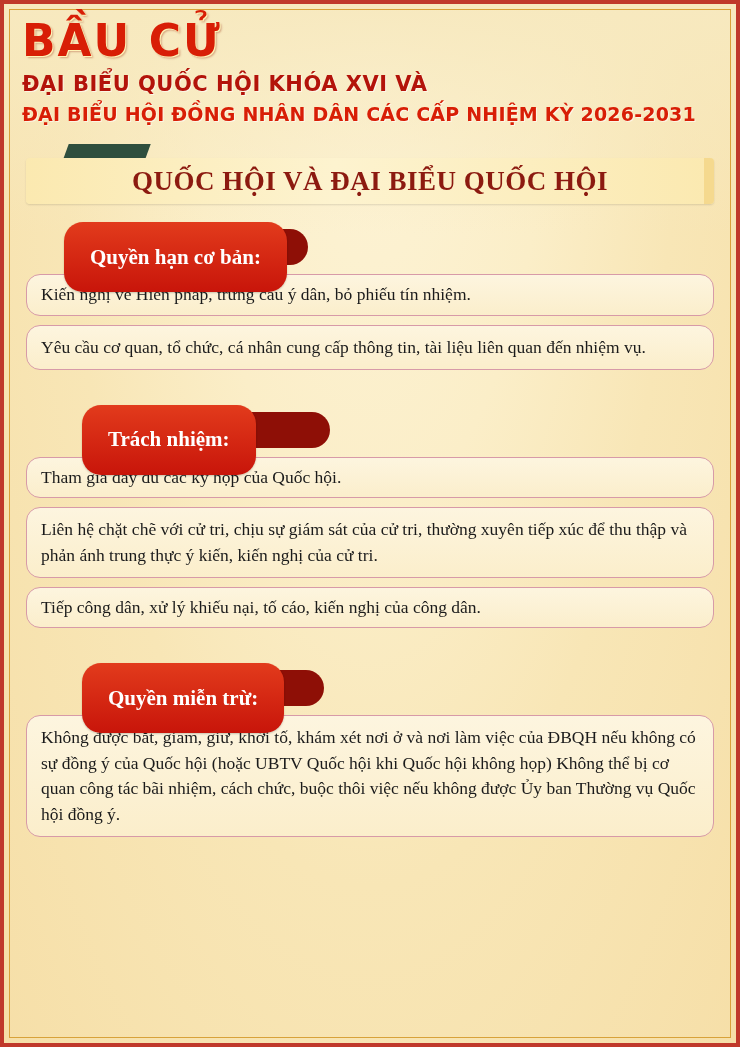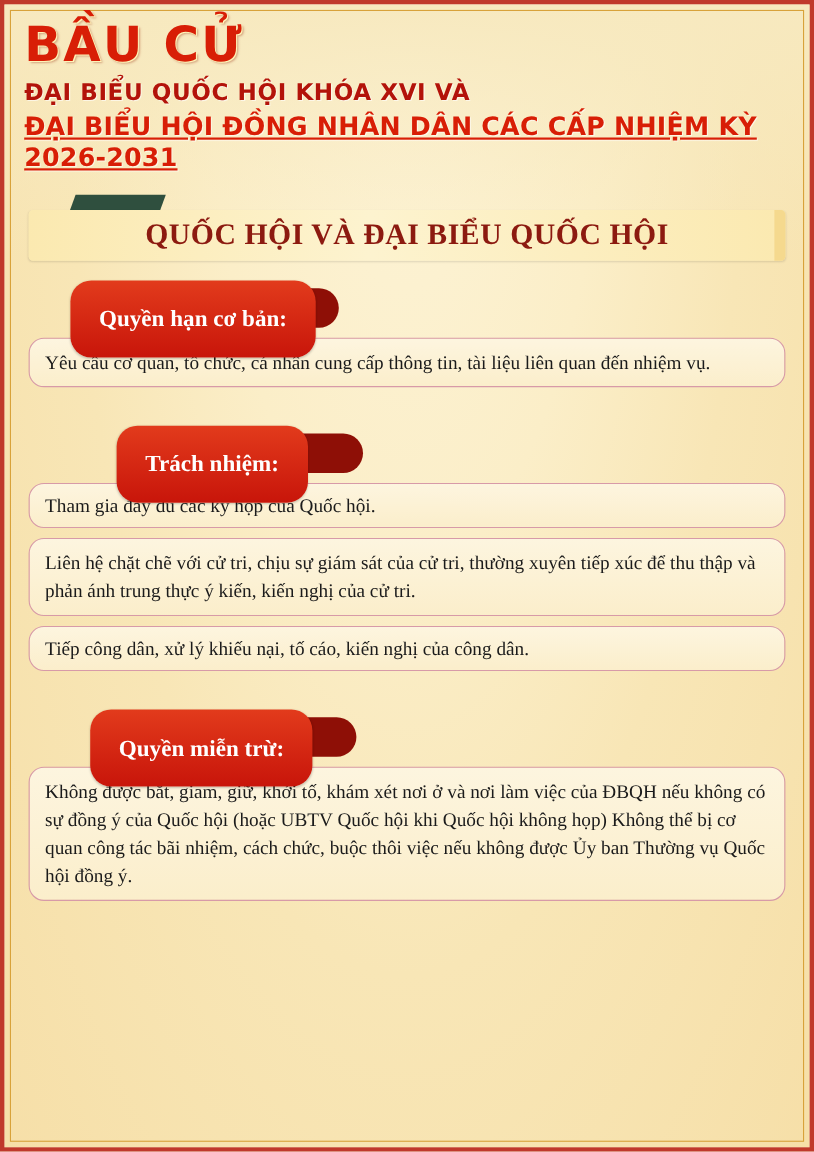--- a/index.html
+++ b/index.html
@@ -60,27 +60,26 @@
     font-size: 21px;
     letter-spacing: 0.5px;
     color: #b3130a;
     text-shadow: 1px 1px 0 rgba(255,255,255,0.6);
     line-height: 1.2;
     margin-bottom: 6px;
   }
   .title-sub2 {
     font-family: "DejaVu Sans", sans-serif;
     font-weight: bold;
-    font-size: 23px;
+    font-size: 19px;
     letter-spacing: 0.2px;
     color: #d81e06;
     text-shadow: 1px 1px 0 rgba(255,255,255,0.6);
     line-height: 1.2;
     margin-bottom: 10px;
-    text-decoration: underline;
   }
   .title-date {
     font-family: "Liberation Serif", serif;
     font-style: italic;
     font-weight: bold;
     font-size: 19px;
     color: #1e1e1e;
     margin-bottom: 10px;
   }
 
@@ -156,21 +155,21 @@
   }
   .label-pill span {
     font-family: "Liberation Serif", serif;
     font-weight: bold;
     font-size: 21px;
     color: #ffffff;
     white-space: nowrap;
   }
   .label-1 .label-pill { left: 60px; }
   .label-1 .label-shadow { left: 74px; width: 230px; }
-  .label-2 .label-pill { left: 102px; }
+  .label-2 .label-pill { left: 78px; }
   .label-2 .label-shadow { left: 108px; width: 218px; }
   .label-3 .label-pill { left: 78px; }
   .label-3 .label-shadow { left: 92px; width: 228px; }
 
   
   .content {
     padding: 0 22px 10px 22px;
   }
   .box {
     border: 1px solid #d79aa8;
@@ -206,20 +205,23 @@
     </div>
   </div>
 
   <div class="label-wrap label-1">
     <div class="label-shadow"></div>
     <div class="label-pill">
       <span>Quyền hạn cơ bản:</span>
     </div>
   </div>
   <div class="content">
+    <div class="box tight">
+      <p>Kiến nghị về Hiến pháp, trưng cầu ý dân, bỏ phiếu tín nhiệm.</p>
+    </div>
     <div class="box">
       <p>Yêu cầu cơ quan, tổ chức, cá nhân cung cấp thông tin, tài liệu liên quan đến nhiệm vụ.</p>
     </div>
   </div>
 
   <div class="label-wrap label-2">
     <div class="label-shadow"></div>
     <div class="label-pill">
       <span>Trách nhiệm:</span>
     </div>

